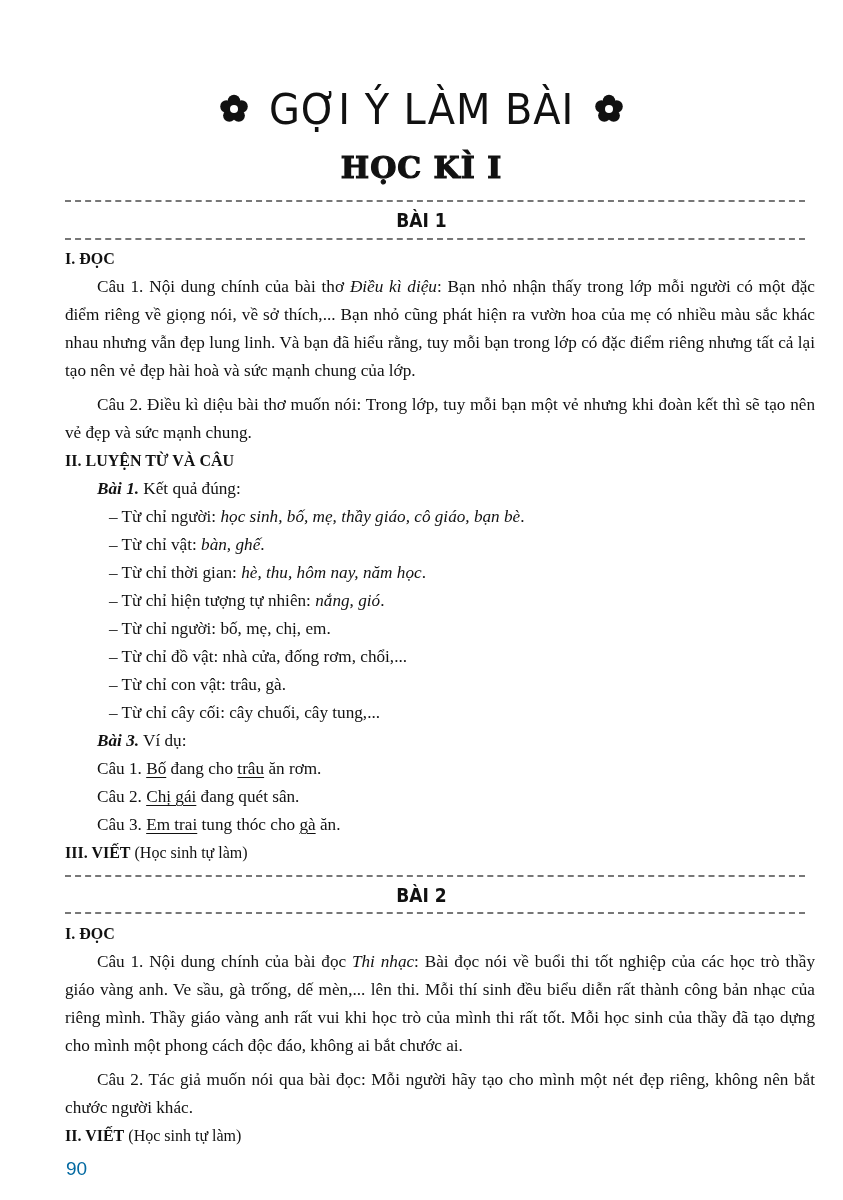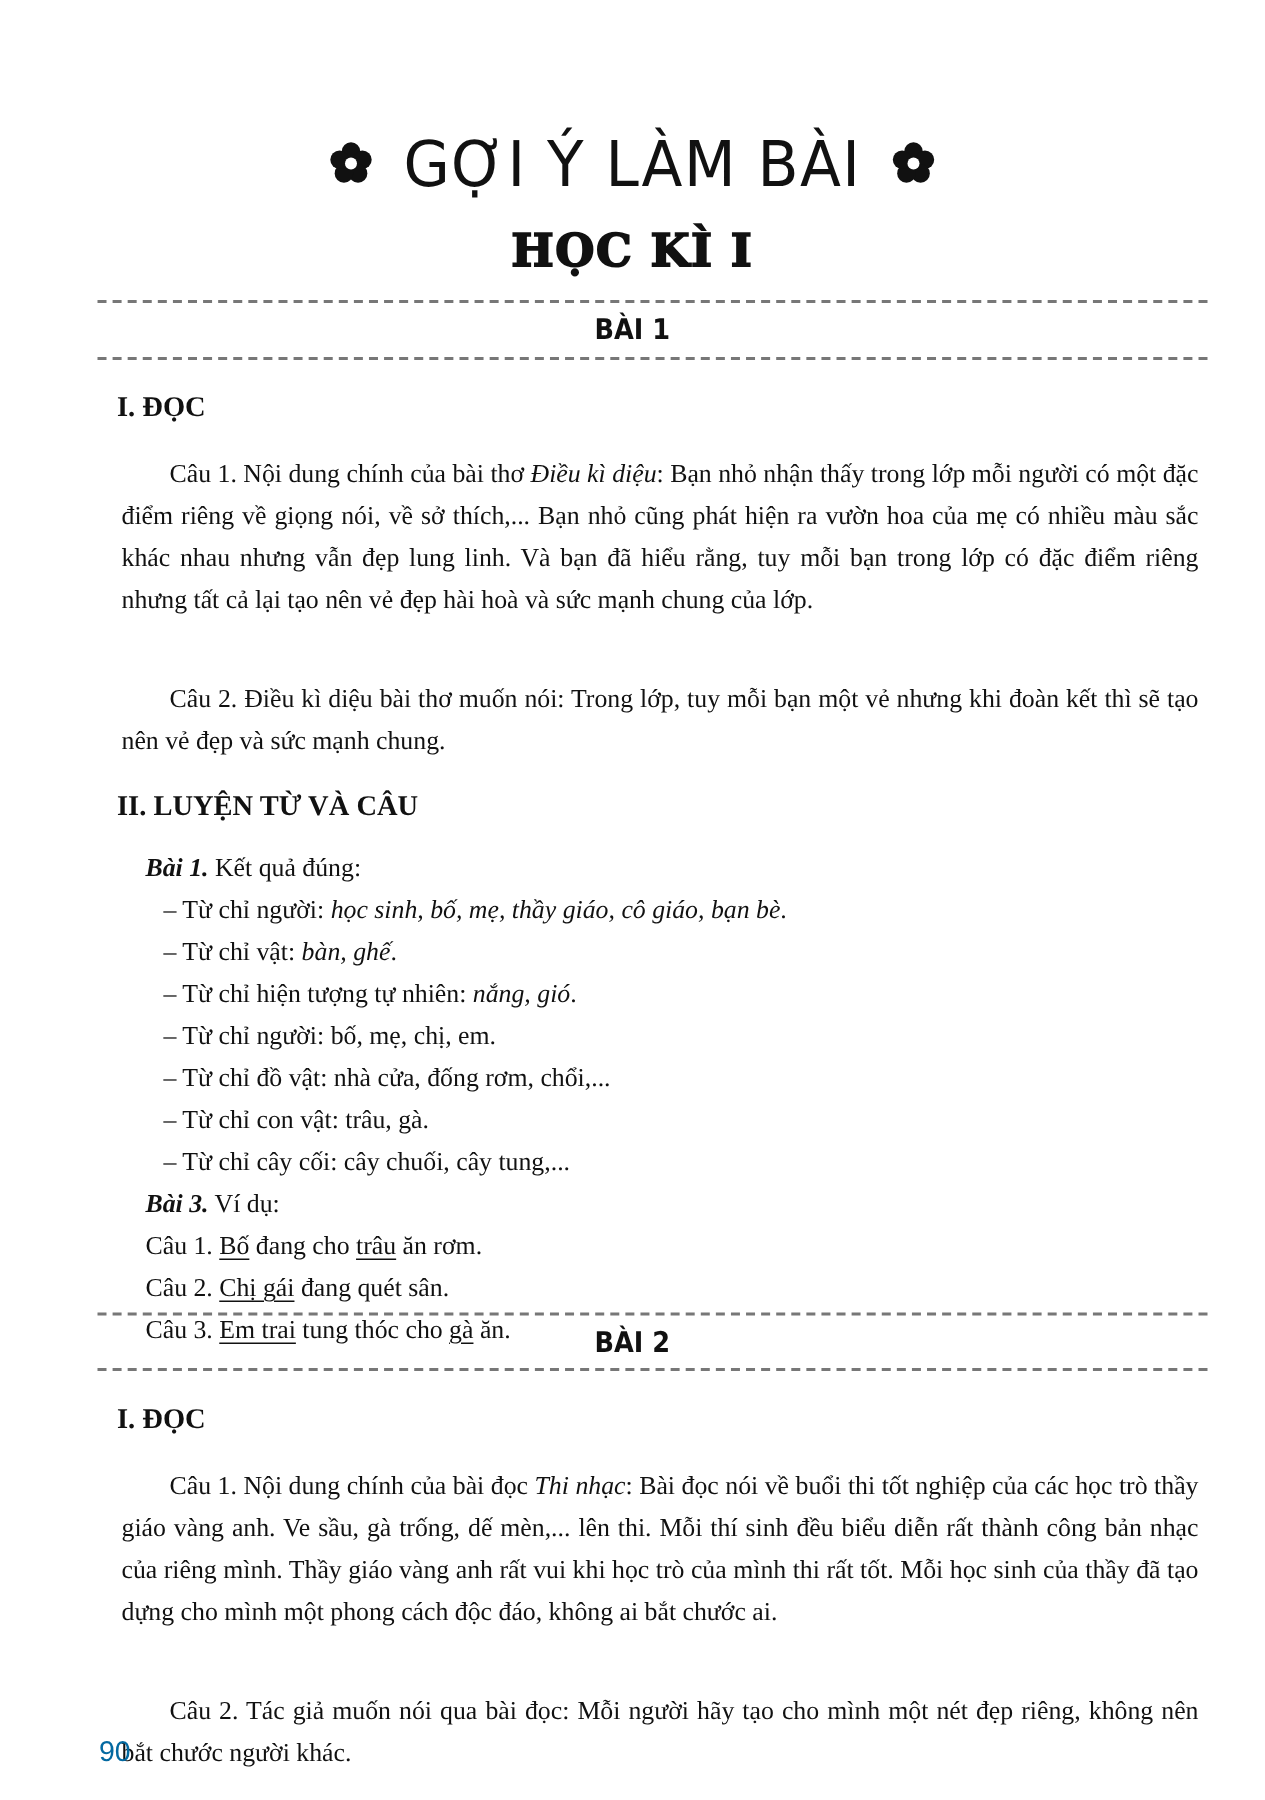--- a/index.html
+++ b/index.html
@@ -9,23 +9,23 @@
   .main-title { position: absolute; top: 82px; left: 0; width: 843px; text-align: center; font-family: "DejaVu Sans", sans-serif; font-weight: 300; font-size: 42px; letter-spacing: 1px; color: #111; line-height: 56px; }
   .main-title .flower { display: inline-block; width: 30px; height: 30px; vertical-align: middle; margin: 0 12px; position: relative; top: -4px; }
   .main-title .title-text { font-family: "DejaVu Sans", sans-serif; font-weight: normal; transform: scaleX(0.95); display: inline-block; }
 
   .sub-title { position: absolute; top: 146px; left: 0; width: 843px; text-align: center; font-family: "DejaVu Serif", serif; font-weight: 900; font-size: 30px; line-height: 44px; letter-spacing: 1px; -webkit-text-stroke: 1.2px #111; color: #111; }
 
   .dash-line { position: absolute; left: 65px; width: 740px; height: 0; border-top: 2px dashed #777; }
   .lesson-title { position: absolute; left: 0; width: 843px; text-align: center; font-family: "DejaVu Sans", sans-serif; font-weight: bold; font-size: 19px; line-height: 24px; transform: scaleX(0.9); color: #111; }
 
   .content { position: absolute; left: 65px; width: 750px; font-size: 17.2px; line-height: 28px; color: #111; }
-  .section-head { font-family: "Liberation Serif", serif; font-weight: bold; font-size: 19px; margin: 13px; line-height: 28px; }
+  .section-head { font-family: "Liberation Serif", serif; font-weight: bold; font-size: 16px; margin: 0; line-height: 28px; }
   .section-head .normal { font-weight: normal; }
-  .para { text-indent: 32px; margin: 16px; text-align: justify; }
+  .para { text-indent: 32px; margin: 0; text-align: justify; }
   .gap { height: 6px; }
   .exercise { margin: 0 0 0 32px; }
   .exercise .ex-label { font-weight: bold; font-style: italic; }
   .item { margin: 0 0 0 44px; white-space: nowrap; }
   .item i { font-style: italic; }
   .example { margin: 0 0 0 32px; }
   .u { text-decoration: underline; text-underline-offset: 3px; }
 
   .page-number { position: absolute; left: 66px; top: 1158px; font-family: "Liberation Sans", sans-serif; font-size: 19px; color: #0369a1; }
 </style>
@@ -62,32 +62,34 @@
     <p class="section-head">I. ĐỌC</p>
     <p class="para"><span>Câu 1. Nội dung chính của bài thơ </span><i>Điều kì diệu</i><span>: Bạn nhỏ nhận thấy trong lớp mỗi người có một đặc điểm riêng về giọng nói, về sở thích,... Bạn nhỏ cũng phát hiện ra vườn hoa của mẹ có nhiều màu sắc khác nhau nhưng vẫn đẹp lung linh. Và bạn đã hiểu rằng, tuy mỗi bạn trong lớp có đặc điểm riêng nhưng tất cả lại tạo nên vẻ đẹp hài hoà và sức mạnh chung của lớp.</span></p>
     <div class="gap"></div>
     <p class="para">Câu 2. Điều kì diệu bài thơ muốn nói: Trong lớp, tuy mỗi bạn một vẻ nhưng khi đoàn kết thì sẽ tạo nên vẻ đẹp và sức mạnh chung.</p>
 
     <p class="section-head">II. LUYỆN TỪ VÀ CÂU</p>
 
     <p class="exercise"><span class="ex-label">Bài 1.</span><span> Kết quả đúng:</span></p>
     <p class="item"><span>– Từ chỉ người: </span><i>học sinh, bố, mẹ, thầy giáo, cô giáo, bạn bè</i><span>.</span></p>
     <p class="item"><span>– Từ chỉ vật: </span><i>bàn, ghế</i><span>.</span></p>
+    <p class="item"><span>– Từ chỉ thời gian: </span><i>hè, thu, hôm nay, năm học</i><span>.</span></p>
     <p class="item"><span>– Từ chỉ hiện tượng tự nhiên: </span><i>nắng, gió</i><span>.</span></p>
 
     <p class="item">– Từ chỉ người: bố, mẹ, chị, em.</p>
     <p class="item">– Từ chỉ đồ vật: nhà cửa, đống rơm, chổi,...</p>
     <p class="item">– Từ chỉ con vật: trâu, gà.</p>
     <p class="item">– Từ chỉ cây cối: cây chuối, cây tung,...</p>
 
     <p class="exercise"><span class="ex-label">Bài 3.</span><span> Ví dụ:</span></p>
     <p class="example"><span>Câu 1. </span><span class="u">Bố</span><span> đang cho </span><span class="u">trâu</span><span> ăn rơm.</span></p>
     <p class="example"><span>Câu 2. </span><span class="u">Chị gái</span><span> đang quét sân.</span></p>
     <p class="example"><span>Câu 3. </span><span class="u">Em trai</span><span> tung thóc cho </span><span class="u">gà</span><span> ăn.</span></p>
 
+    <p class="section-head"><span>III. VIẾT</span><span class="normal"> (Học sinh tự làm)</span></p>
   </div>
 
   <div class="dash-line" style="top:875px;"></div>
   <div class="lesson-title" style="top:883px;">BÀI 2</div>
   <div class="dash-line" style="top:912px;"></div>
 
   <div class="content" style="top:920px;">
     <p class="section-head">I. ĐỌC</p>
     <p class="para"><span>Câu 1. Nội dung chính của bài đọc </span><i>Thi nhạc</i><span>: Bài đọc nói về buổi thi tốt nghiệp của các học trò thầy giáo vàng anh. Ve sầu, gà trống, dế mèn,... lên thi. Mỗi thí sinh đều biểu diễn rất thành công bản nhạc của riêng mình. Thầy giáo vàng anh rất vui khi học trò của mình thi rất tốt. Mỗi học sinh của thầy đã tạo dựng cho mình một phong cách độc đáo, không ai bắt chước ai.</span></p>
     <div class="gap"></div>

